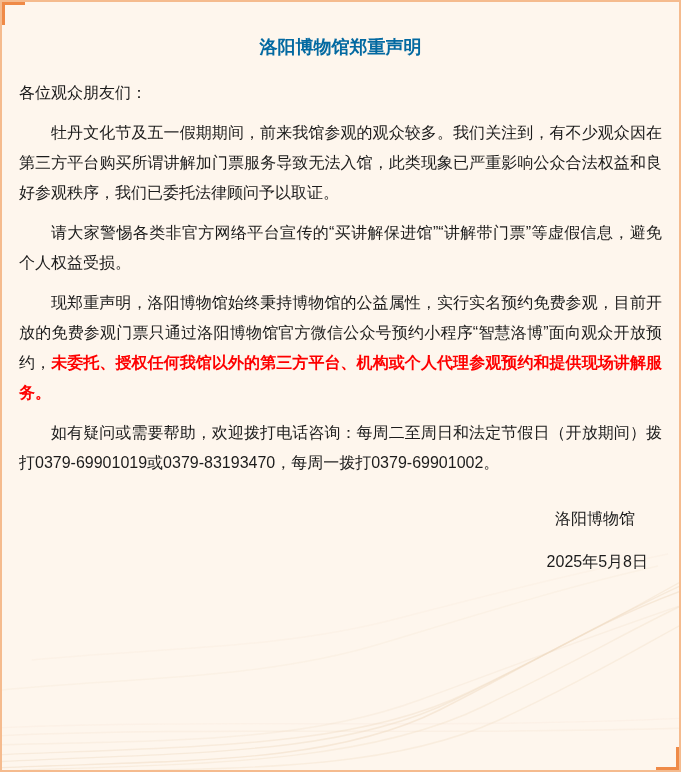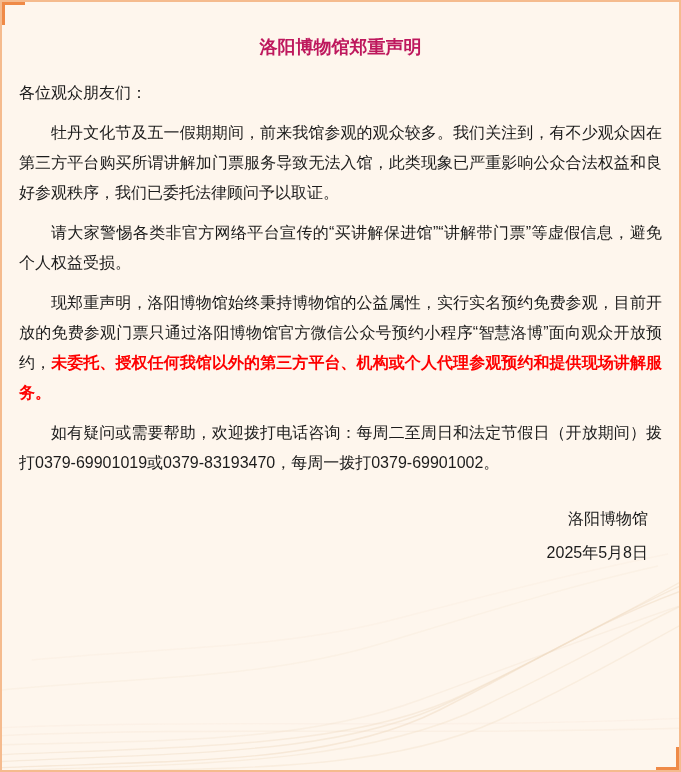--- a/index.html
+++ b/index.html
@@ -46,40 +46,40 @@
     padding: 32px 17px 0 17px;
     color: #1B1B1B;
     font-size: 16px;
     line-height: 30px;
   }
   h1.doc-title {
     margin: 0 0 18px 0;
     text-align: center;
     font-size: 18px;
     font-weight: bold;
-    color: #be185d;
+    color: #0369a1;
     line-height: 26px;
   }
   .greeting {
     margin: 0;
   }
   p.para {
     margin: 10px 0 0 0;
     text-indent: 2em;
     text-align: justify;
   }
   .r-normal { color: #1B1B1B; }
   .r-red    { color: #FE0000; font-weight: bold; }
   .r-red-hl { color: #FE0000; font-weight: bold; background: #FFFF00; }
   .sign-block {
     margin-top: 26px;
     text-align: right;
     padding-right: 14px;
   }
-  .sign-name { margin: 0; }
+  .sign-name { margin: 13px; }
   .sign-date { margin: 4px 0 0 0; }
 </style>
 </head>
 <body>
 
 <div class="page">
 
   <div class="corner corner-tl"></div>
   <div class="corner corner-br"></div>
 

